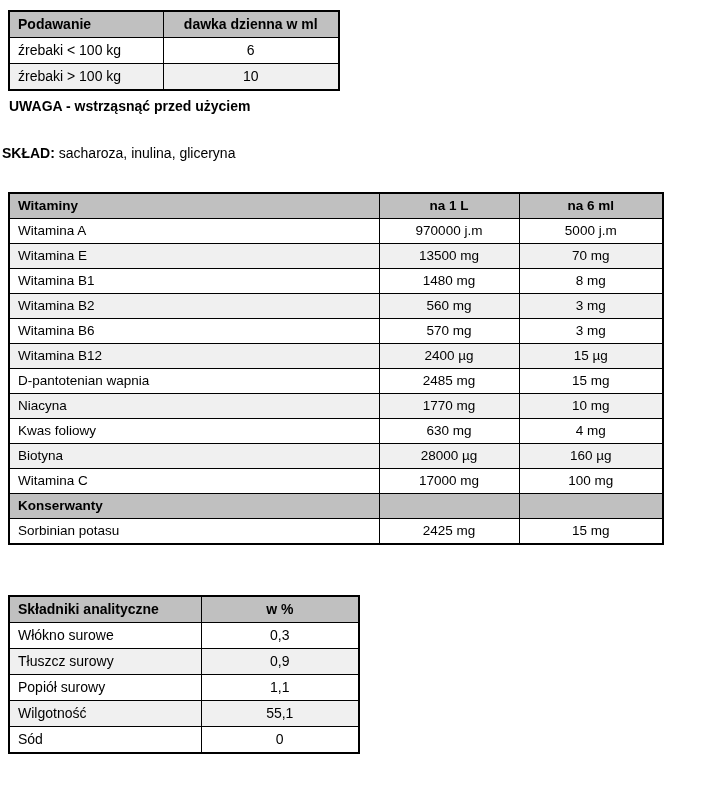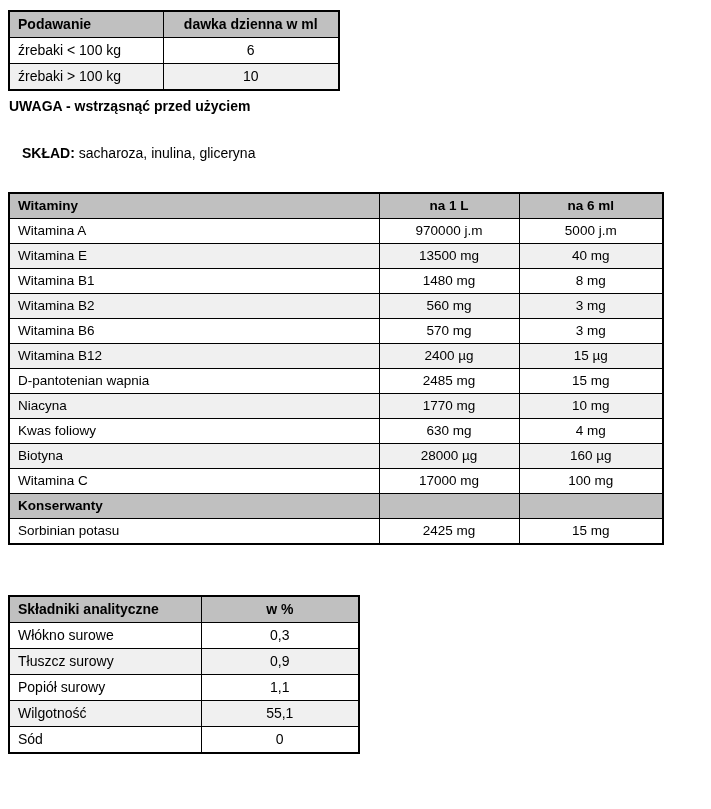--- a/index.html
+++ b/index.html
@@ -41,21 +41,21 @@
   .dosing-table col.c1 { width: 154px; }
   .dosing-table col.c2 { width: 176px; }
 
   
   .warning {
     margin: 7px 8px 0 9px;
     font-weight: bold;
     font-size: 14px;
   }
   .composition {
-    margin: 31px 0 0 22px;
+    margin: 31px 0 0 2px;
     font-size: 14px;
   }
   .composition .label { font-weight: bold; }
 
   
   .vitamins-table { margin: 31px 0 0 8px; width: 654px; border-radius: 28px; }
   .vitamins-table col.c1 { width: 370px; }
   .vitamins-table col.c2 { width: 140px; }
   .vitamins-table col.c3 { width: 144px; }
   .vitamins-table th, .vitamins-table td { font-size: 13.5px; line-height: 16px; }
@@ -118,21 +118,21 @@
     </thead>
     <tbody>
       <tr>
         <td>Witamina A</td>
         <td class="center">970000 j.m</td>
         <td class="center">5000 j.m</td>
       </tr>
       <tr>
         <td>Witamina E</td>
         <td class="center">13500 mg</td>
-        <td class="center">40 mg</td>
+        <td class="center">70 mg</td>
       </tr>
       <tr>
         <td>Witamina B1</td>
         <td class="center">1480 mg</td>
         <td class="center">8 mg</td>
       </tr>
       <tr>
         <td>Witamina B2</td>
         <td class="center">560 mg</td>
         <td class="center">3 mg</td>

